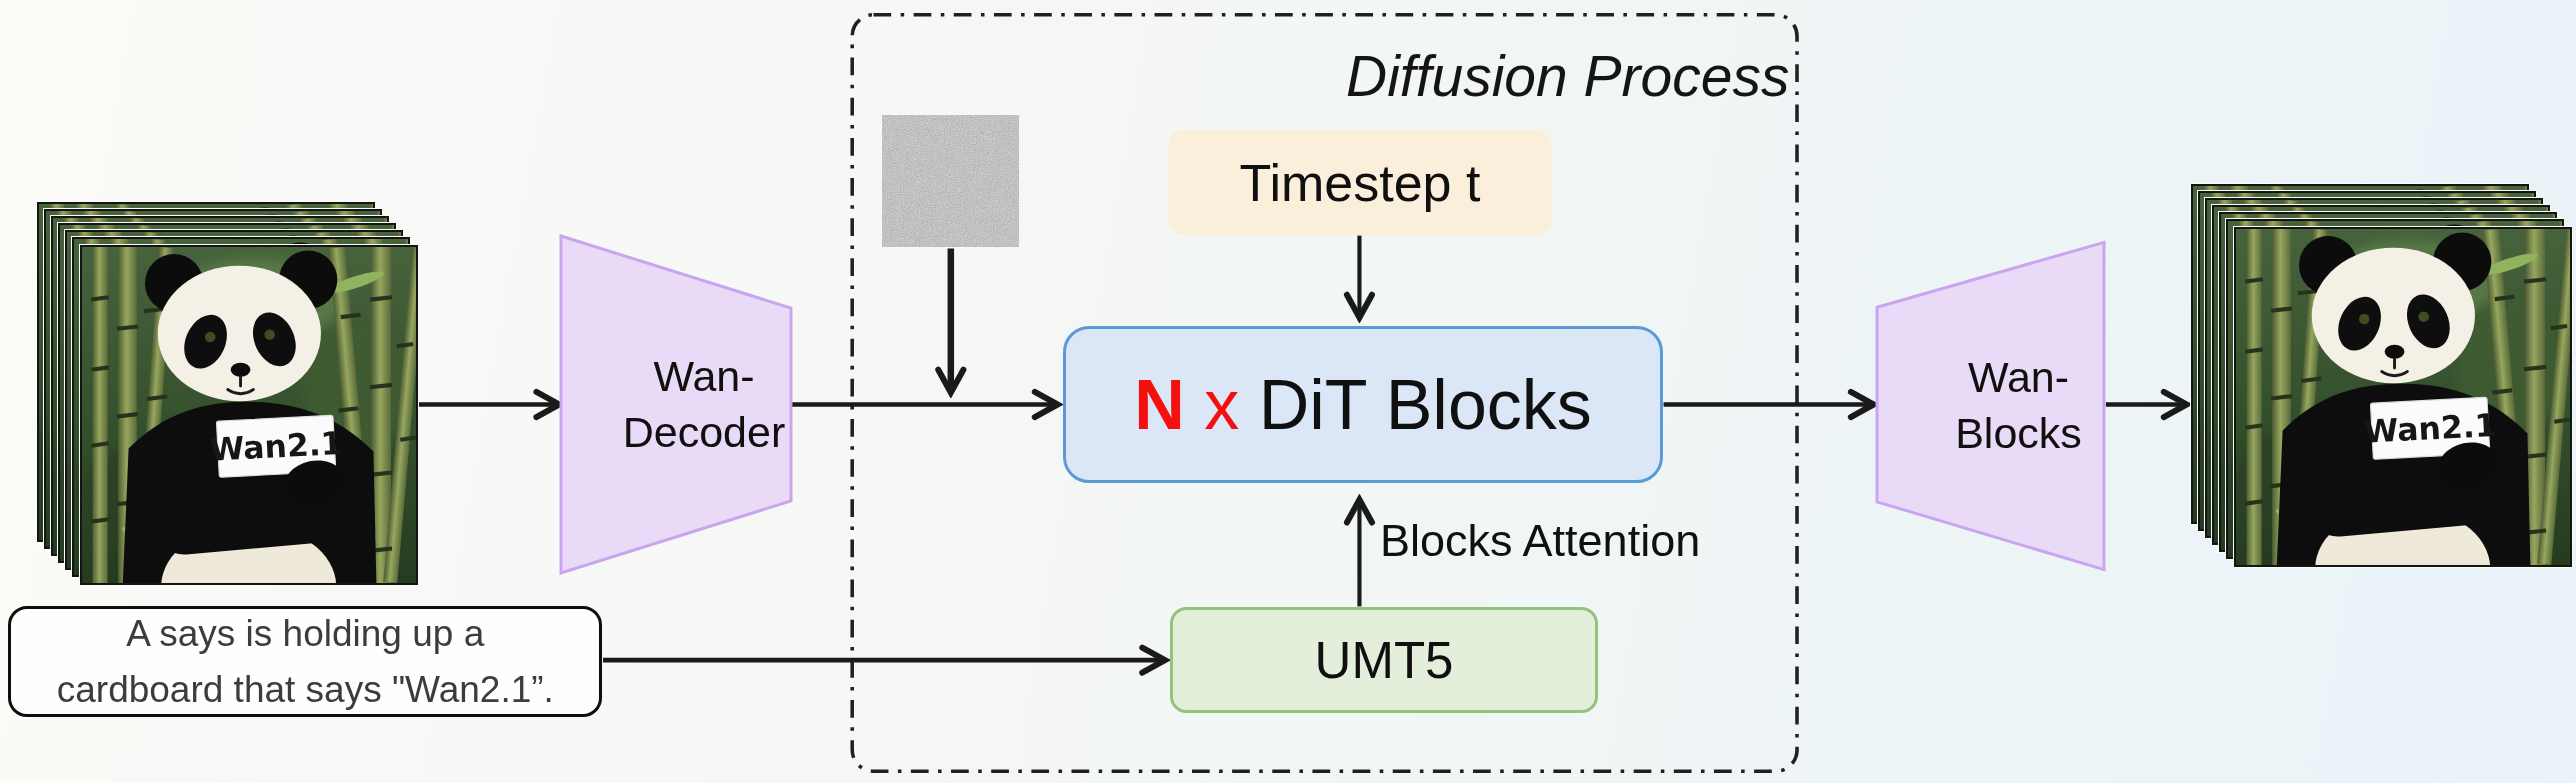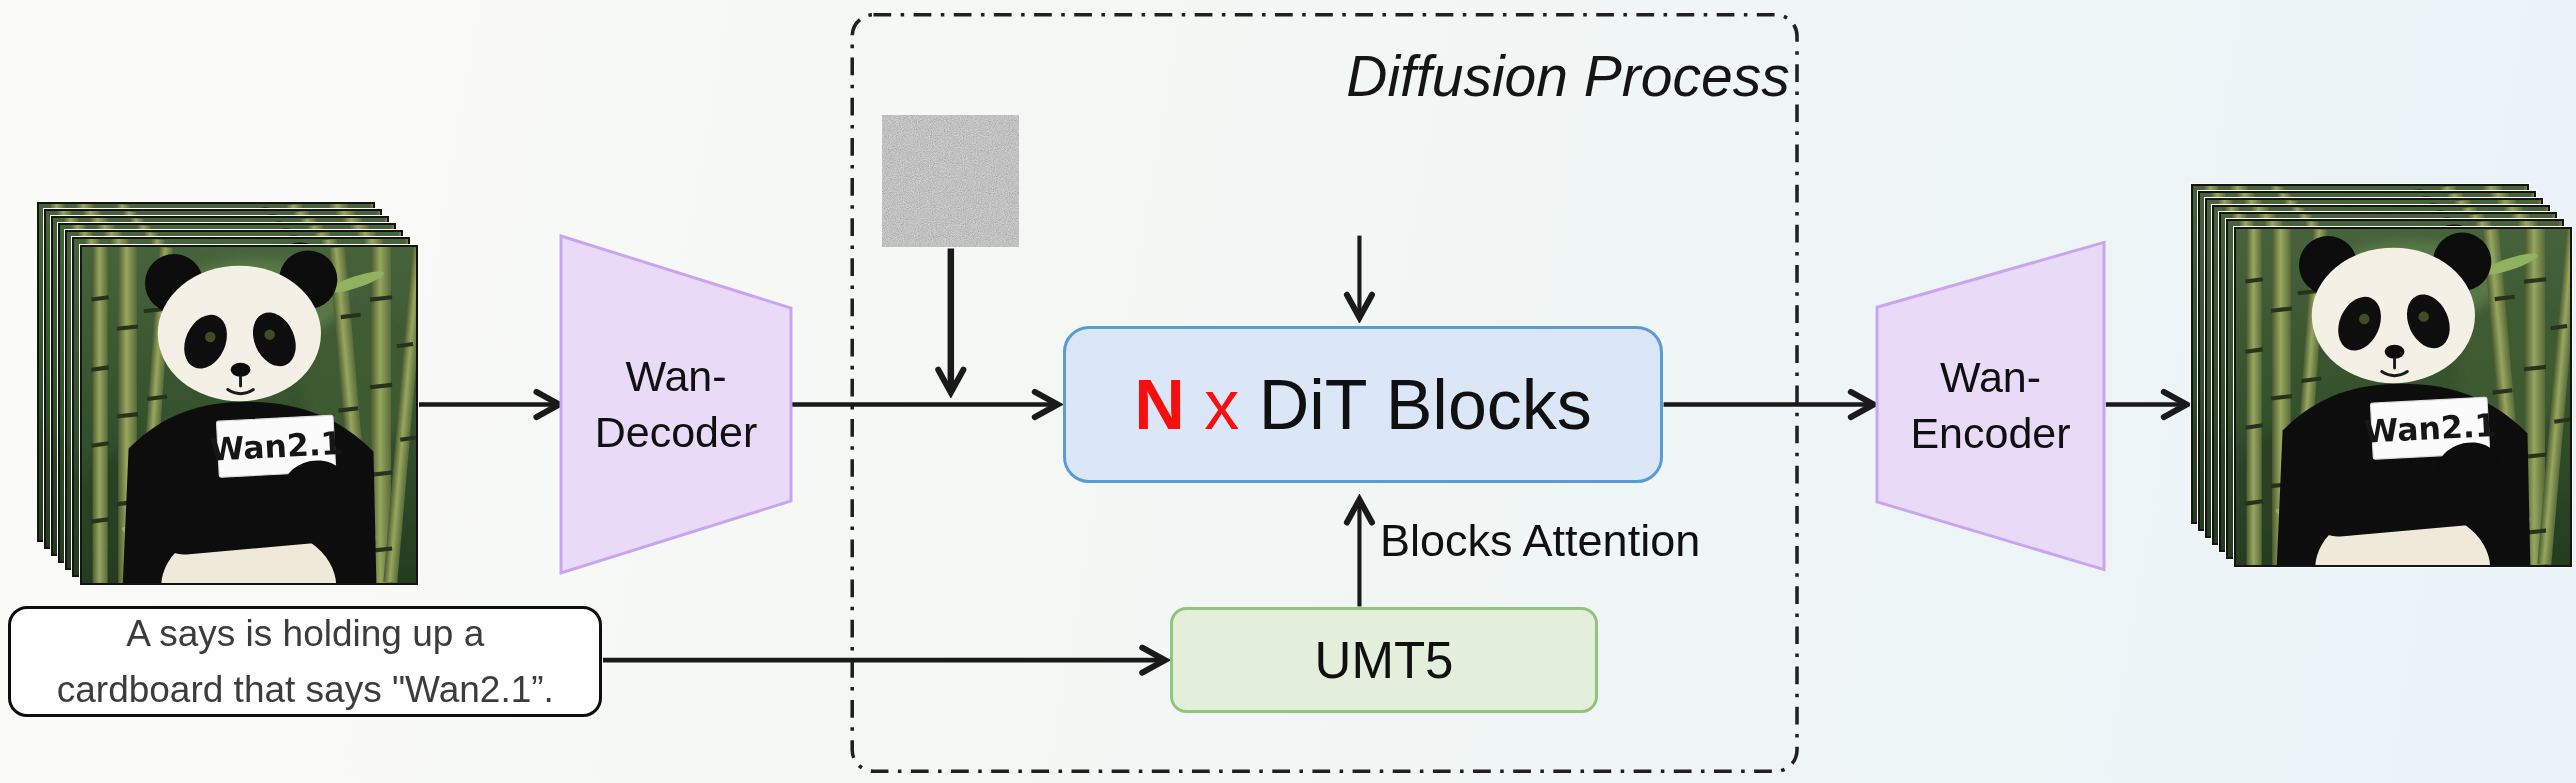--- a/index.html
+++ b/index.html
@@ -22,27 +22,27 @@
   .dit{left:1063px;top:326px;width:600px;height:157px;background:var(--dit-fill);
        border:3.5px solid var(--dit-border);border-radius:26px;font-size:70px;font-weight:500;}
   .dit .n{color:var(--dit-n-red);font-weight:700;}
   .dit .times{color:var(--dit-n-red);font-weight:400;white-space:pre;}
   .umt5{left:1170px;top:607px;width:428px;height:106px;background:var(--umt5-fill);
         border:3px solid var(--umt5-border);border-radius:16.5px;font-size:51px;font-weight:500;}
   .prompt-box{left:8.3px;top:606px;width:594px;height:111px;background:#fefefe;
         border:3px solid var(--prompt-border);border-radius:19px;flex-direction:column;
         font-size:37px;color:#3c3c3c;line-height:1.5;}
   .cross-attn{position:absolute;left:1380px;top:515px;z-index:2;font-size:45px;color:#101010;white-space:nowrap;}
-  .diff-title{position:absolute;left:1346px;top:43px;width:444px;z-index:2;text-align:center;
+  .diff-title{position:absolute;left:1346px;top:43px;width:444px;z-index:2;text-align:left;
         font-size:57px;font-style:italic;color:#151515;}
   
   .trap-svg{position:absolute;z-index:2;overflow:visible;}
   .trap-svg polygon{fill:var(--vae-fill);stroke:var(--vae-border);stroke-width:5;}
   .trap-label{position:absolute;z-index:3;display:flex;flex-direction:column;align-items:center;
-        justify-content:center;font-size:43px;line-height:1.3;color:#101010;text-align:center;}
+        justify-content:center;font-size:43px;line-height:1.3;color:#101010;text-align:center;padding-left:28px;}
   
   .noise{left:882px;top:115px;width:137px;height:132px;z-index:2;}
   .noise svg{display:block;width:100%;height:100%;}
   
   .stack{position:absolute;z-index:2;}
   .frame{position:absolute;width:338px;height:340px;box-sizing:border-box;
          border:2.4px solid #141414;outline:1.8px solid #fbfbf7;background:#3a5131;}
   .frame svg{display:block;width:100%;height:100%;}
   .hidden-defs{position:absolute;width:0;height:0;overflow:hidden;}
 </style>
@@ -217,39 +217,42 @@
           <feFuncR type="linear" slope="0.55" intercept="0.26"></feFuncR>
           <feFuncG type="linear" slope="0.55" intercept="0.26"></feFuncG>
           <feFuncB type="linear" slope="0.55" intercept="0.26"></feFuncB>
           <feFuncA type="linear" slope="0" intercept="1"></feFuncA>
         </feComponentTransfer>
       </filter>
       <rect width="232" height="224" filter="url(#noiseF)"></rect>
     </svg>
   </div>
 
+  <div class="node timestep">
+    <span>Timestep t</span>
+  </div>
 
   <div class="node dit">
     <span>
       <span class="n">N</span><span class="times"> x </span><span>DiT Blocks</span>
     </span>
   </div>
 
   <div class="cross-attn">Blocks Attention</div>
 
   <div class="node umt5">
     <span>UMT5</span>
   </div>
 
   <svg class="trap-svg" style="left:1877px;top:242px;" width="227" height="328" viewBox="0 0 385 555">
     <polygon points="0,110 385,0 385,555 0,440"></polygon>
   </svg>
   <div class="trap-label" style="left:1877px;top:242px;width:227px;height:328px;">
     <span>Wan-</span>
-    <span>Encoder</span>
+    <span>Blocks</span>
   </div>
 
   <div class="stack" style="left:2191px;top:184px;width:381px;height:383px;">
     <div class="frame" style="left:0px;top:0px;">
         <svg viewBox="0 0 573 575" preserveAspectRatio="none">
           <use href="#panda-art" xlink:href="#panda-art"></use>
         </svg>
       </div>
     <div class="frame" style="left:7px;top:7px;">
         <svg viewBox="0 0 573 575" preserveAspectRatio="none">

